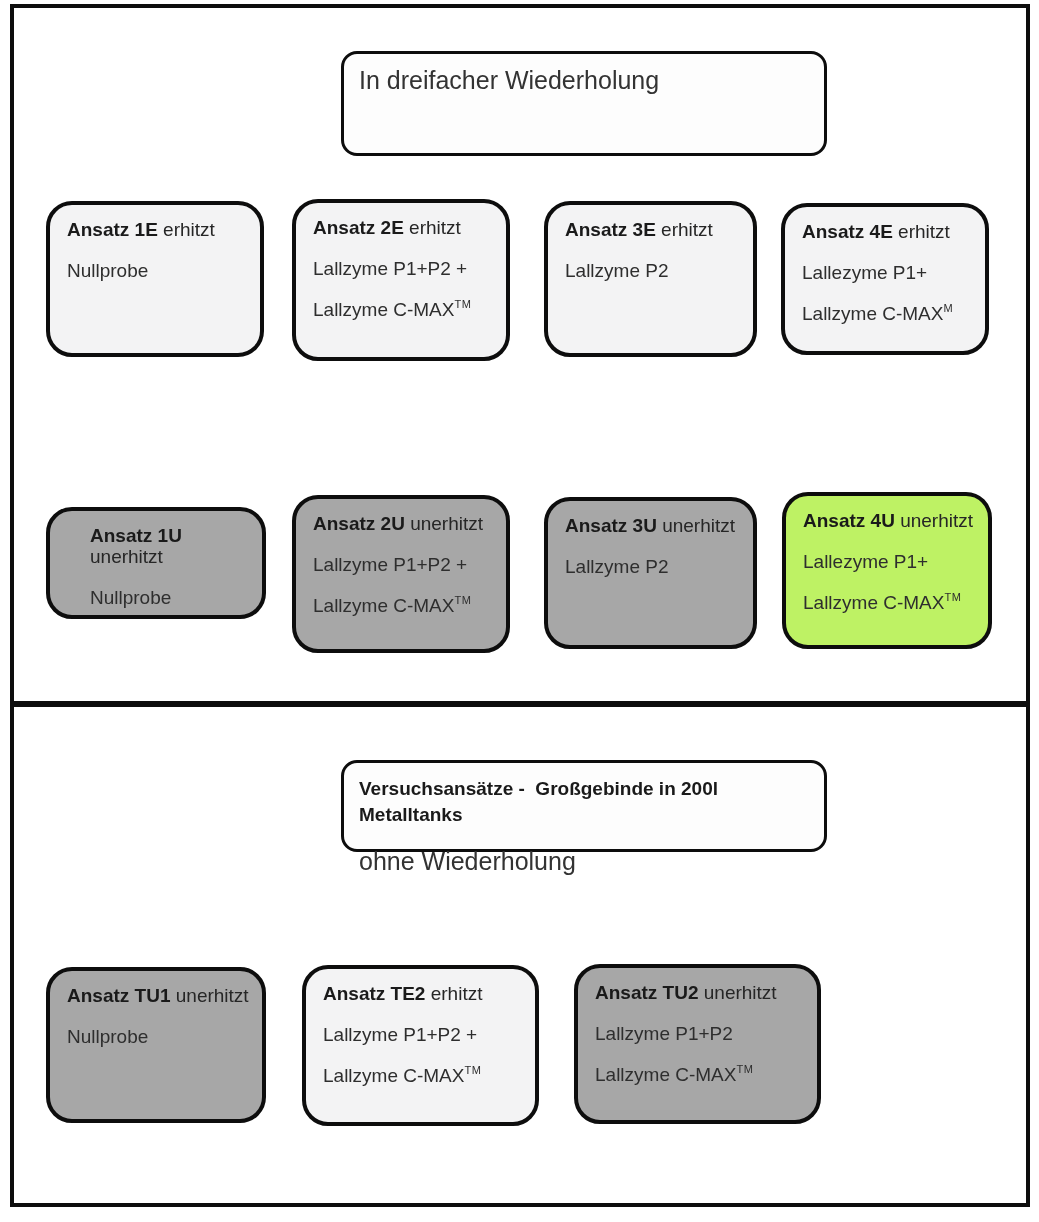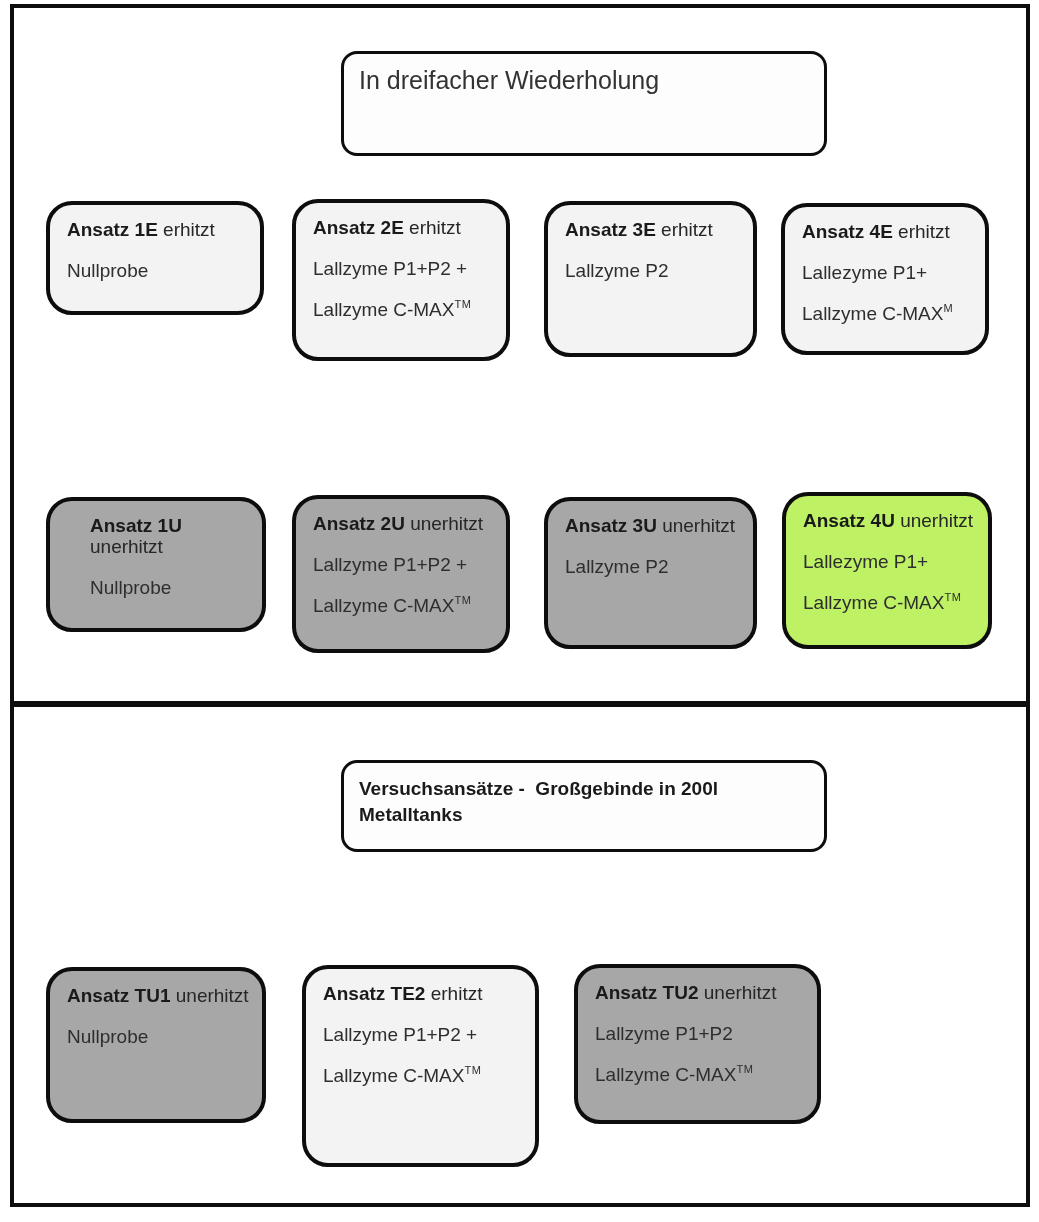--- a/index.html
+++ b/index.html
@@ -82,40 +82,40 @@
 </style>
 </head>
 <body>
 
 <div class="panel panel-top">
 
   <div class="header-box" style="left:327px; top:43px; width:486px; height:105px;">
     <p class="hdr-subtitle">In dreifacher Wiederholung</p>
   </div>
 
-  <div class="box" style="left: 32px; top: 193px; width: 218px; height: 114px; background: rgb(243, 243, 244);">
+  <div class="box" style="left: 32px; top: 193px; width: 218px; height: 156px; background: rgb(243, 243, 244);">
       <p class="box-title"><b>Ansatz 1E</b> erhitzt</p>
       <p class="box-line">Nullprobe</p>
     </div>
   <div class="box" style="left: 278px; top: 191px; width: 218px; height: 162px; background: rgb(243, 243, 244);">
       <p class="box-title"><b>Ansatz 2E</b> erhitzt</p>
       <p class="box-line">Lallzyme P1+P2 +</p>
       <p class="box-line">Lallzyme C-MAX<sup>TM</sup></p>
     </div>
   <div class="box" style="left: 530px; top: 193px; width: 213px; height: 156px; background: rgb(243, 243, 244);">
       <p class="box-title"><b>Ansatz 3E</b> erhitzt</p>
       <p class="box-line">Lallzyme P2</p>
     </div>
   <div class="box" style="left: 767px; top: 195px; width: 208px; height: 152px; background: rgb(243, 243, 244);">
       <p class="box-title"><b>Ansatz 4E</b> erhitzt</p>
       <p class="box-line">Lallezyme P1+</p>
       <p class="box-line">Lallzyme C-MAX<sup>M</sup></p>
     </div>
 
-  <div class="box" style="left: 32px; top: 489px; width: 220px; height: 135px; background: rgb(167, 167, 167); padding-left: 40px;">
+  <div class="box" style="left: 32px; top: 499px; width: 220px; height: 112px; background: rgb(167, 167, 167); padding-left: 40px;">
       <p class="box-title"><b>Ansatz 1U</b> unerhitzt</p>
       <p class="box-line">Nullprobe</p>
     </div>
   <div class="box" style="left: 278px; top: 487px; width: 218px; height: 158px; background: rgb(167, 167, 167);">
       <p class="box-title"><b>Ansatz 2U</b> unerhitzt</p>
       <p class="box-line">Lallzyme P1+P2 +</p>
       <p class="box-line">Lallzyme C-MAX<sup>TM</sup></p>
     </div>
   <div class="box" style="left: 530px; top: 489px; width: 213px; height: 152px; background: rgb(167, 167, 167);">
       <p class="box-title"><b>Ansatz 3U</b> unerhitzt</p>
@@ -126,27 +126,28 @@
       <p class="box-line">Lallezyme P1+</p>
       <p class="box-line">Lallzyme C-MAX<sup>TM</sup></p>
     </div>
 
 </div>
 
 <div class="panel panel-bottom">
 
   <div class="header-box" style="left:327px; top:53px; width:486px; height:92px;">
     <p class="hdr-title">Versuchsansätze -  Großgebinde in 200l Metalltanks</p>
+    <p class="hdr-subtitle">ohne Wiederholung</p>
   </div>
 
   <div class="box" style="left: 32px; top: 260px; width: 220px; height: 156px; background: rgb(167, 167, 167);">
       <p class="box-title"><b>Ansatz TU1</b> unerhitzt</p>
       <p class="box-line">Nullprobe</p>
     </div>
-  <div class="box" style="left: 288px; top: 258px; width: 237px; height: 202px; background: rgb(243, 243, 244);">
+  <div class="box" style="left: 288px; top: 258px; width: 237px; height: 161px; background: rgb(243, 243, 244);">
       <p class="box-title"><b>Ansatz TE2</b> erhitzt</p>
       <p class="box-line">Lallzyme P1+P2 +</p>
       <p class="box-line">Lallzyme C-MAX<sup>TM</sup></p>
     </div>
   <div class="box" style="left: 560px; top: 257px; width: 247px; height: 160px; background: rgb(167, 167, 167);">
       <p class="box-title"><b>Ansatz TU2</b> unerhitzt</p>
       <p class="box-line">Lallzyme P1+P2</p>
       <p class="box-line">Lallzyme C-MAX<sup>TM</sup></p>
     </div>
 

